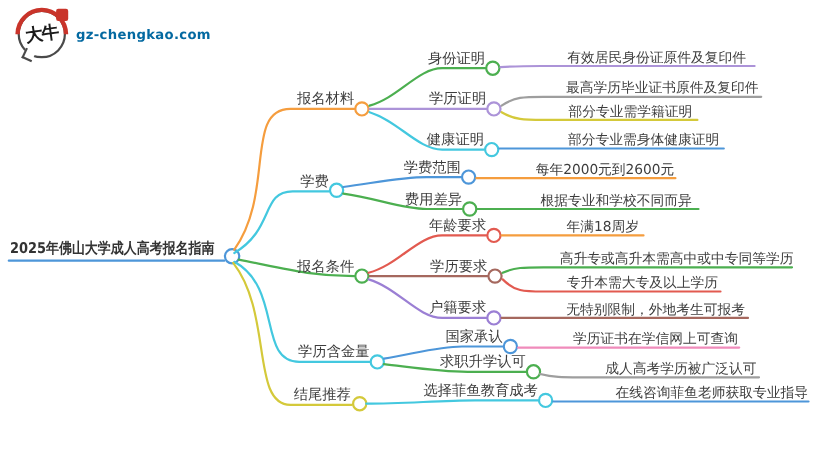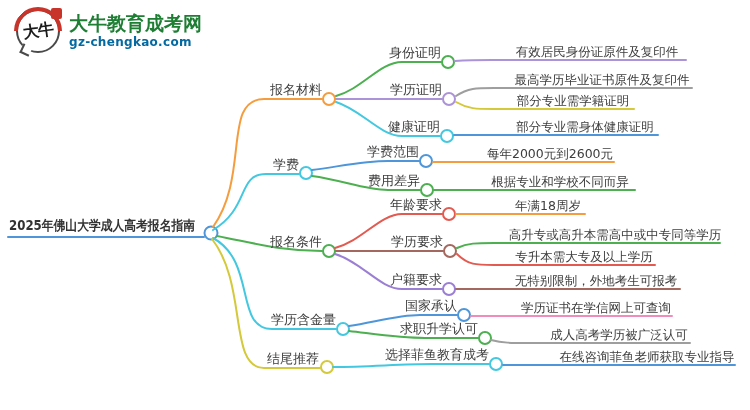--- a/index.html
+++ b/index.html
@@ -32,21 +32,20 @@
 <div class="stage">
 
   <div class="logo">
     <div class="logo-icon">
       <div class="logo-arc"></div>
       <span class="logo-cn">大牛</span>
       <div class="logo-seal"></div>
       <div class="logo-tail"></div>
     </div>
     <div class="logo-text">
-      <div class="logo-name">大牛教育成考网</div>
       <div class="logo-url">gz-chengkao.com</div>
     </div>
   </div>
 
   <svg width="750" height="410" viewBox="0 0 750 410">
 
     <g>
       <path class="ln" stroke="#4D96D9" d="M8,237 H204"></path>
       <text class="root-t" x="9" y="230" textLength="186" lengthAdjust="spacingAndGlyphs">2025年佛山大学成人高考报名指南</text>
       <circle class="nd" cx="211" cy="233" r="6.5" stroke="#4D96D9"></circle>

